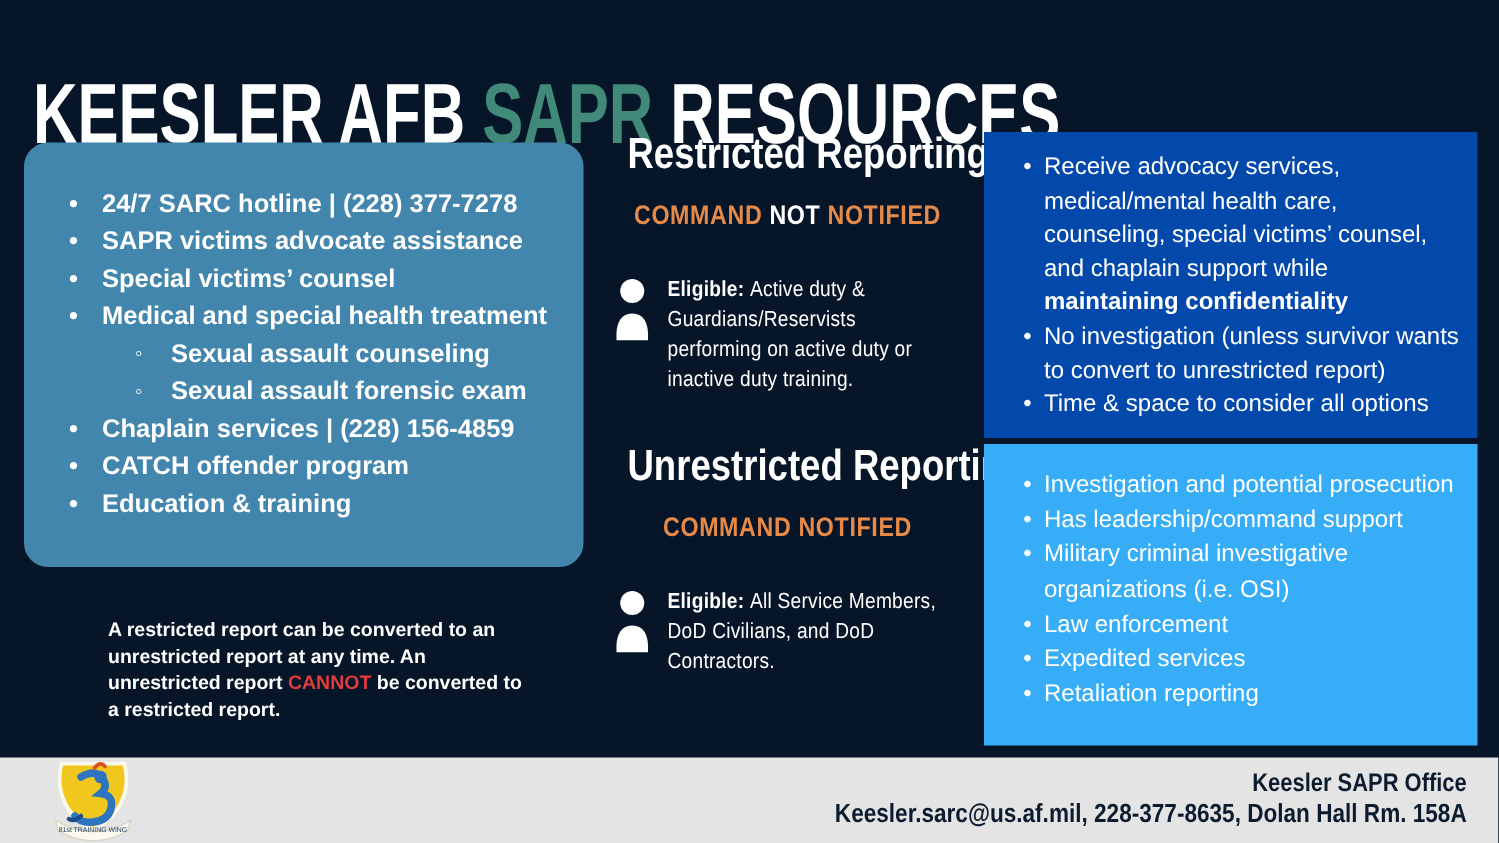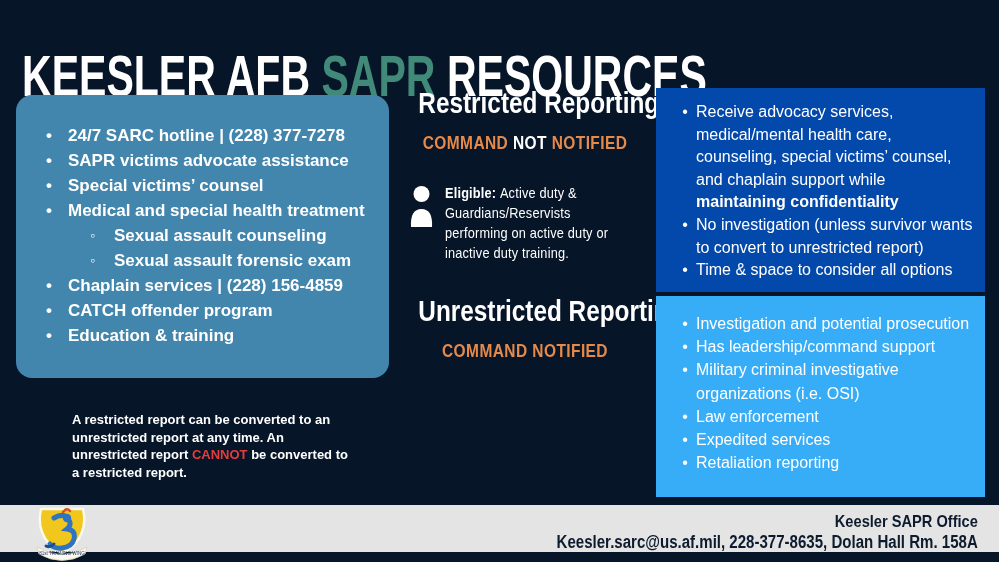--- a/index.html
+++ b/index.html
@@ -68,21 +68,21 @@
   .right-box .txt .b{font-weight:700;}
 
   
   .note{
     position:absolute;left:72px;top:411px;width:282px;
     font-size:13px;font-weight:700;line-height:17.5px;
   }
   .note .red{color:var(--red);margin-top:36px;}
 
   
-  .footer{position:absolute;left:0;top:505px;width:999px;height:47px;background:var(--gray);}
+  .footer{position:absolute;left:0;top:505px;width:999px;height:57px;background:var(--gray);}
   .badge{position:absolute;left:30px;top:1px;}
   .footer-text{
     position:absolute;right:21px;top:6px;text-align:right;color:var(--footnavy);
     font-weight:800;
   }
   .fline{white-space:nowrap;transform:scaleX(0.86);transform-origin:100% 50%;}
   .fo{font-size:17px;line-height:21px;}
   .fc{font-size:17.5px;line-height:21px;}
 
   .marker,.txt{display:inline-block;}
@@ -146,20 +146,29 @@
           <path d="M3 42 Q2 24 13.5 24 Q25 24 24 42 Z" fill="#ffffff"></path>
         </svg>
       </span>
       <div class="elig-text"><span class="b">Eligible: </span><span>Active duty &amp; Guardians/Reservists performing on active duty or inactive duty training.</span></div>
     </div>
   </div>
 
   <div class="mid mid2">
     <div class="mid-h">Unrestricted Reporting</div>
     <div class="cmd"><span class="orange">COMMAND NOTIFIED</span></div>
+    <div class="elig-row">
+      <span class="person">
+        <svg width="27" height="42" viewBox="0 0 27 42">
+          <circle cx="13.5" cy="9" r="8" fill="#ffffff"></circle>
+          <path d="M3 42 Q2 24 13.5 24 Q25 24 24 42 Z" fill="#ffffff"></path>
+        </svg>
+      </span>
+      <div class="elig-text"><span class="b">Eligible: </span><span>All Service Members, DoD Civilians, and DoD Contractors.</span></div>
+    </div>
   </div>
 
   <div class="right-box rb1">
     <div>
         <div class="li lvl1">
           <span class="marker">•</span>
           <span class="txt"><span>Receive advocacy services, medical/mental health care, counseling, special victims’ counsel, and chaplain support while </span><span class="b">maintaining confidentiality</span></span>
         </div>
         <div class="li lvl1">
           <span class="marker">•</span>

